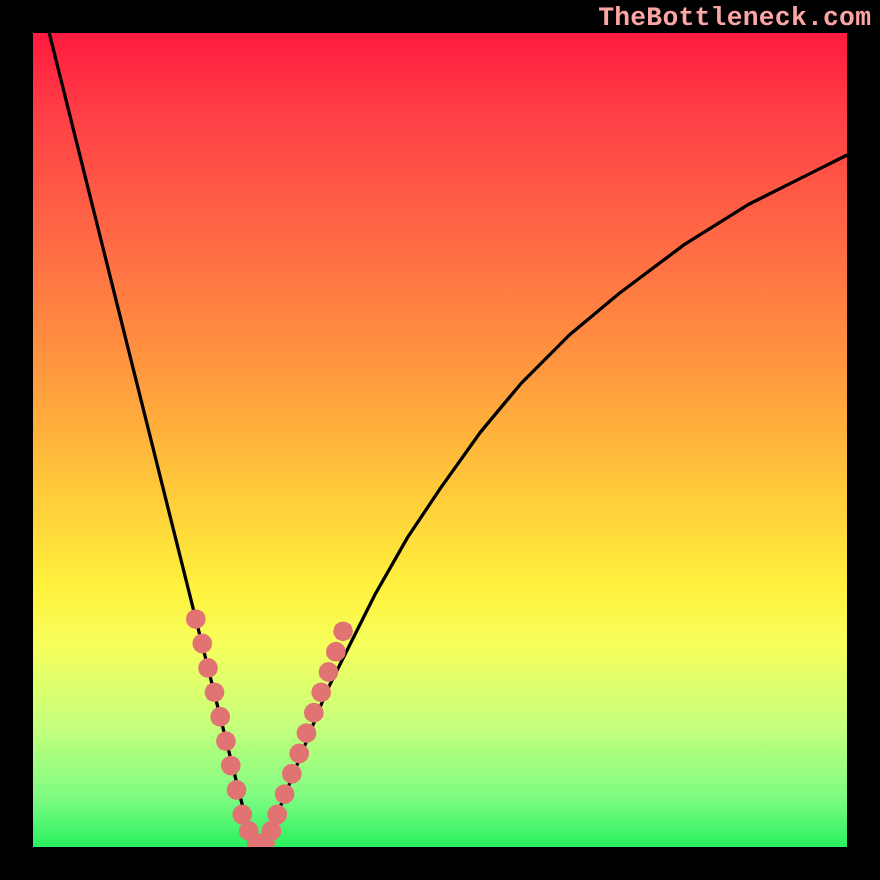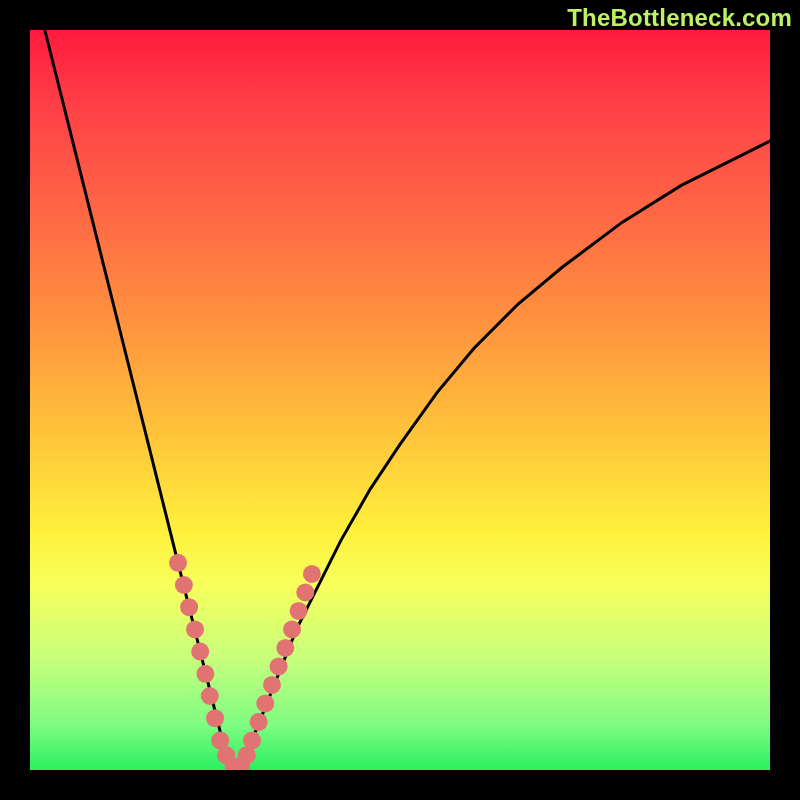--- a/index.html
+++ b/index.html
@@ -39,25 +39,26 @@
       #f7ff5c 75%,
       #c7ff7c 85%,
       #7dfc82 94%,
       #29f05e 100%
     );
   }
   .watermark {
     position: absolute;
     top: 4px;
     right: 8px;
-    color: #bef264;
+    color: #fca5a5;
     font-size: 24px;
     font-weight: 600;
     letter-spacing: 0.2px;
     user-select: none;
+    font-family: Liberation Mono, monospace;
   }
   svg.curves {
     position: absolute;
     inset: 0;
   }
   .curve {
     fill: none;
     stroke: #000;
     stroke-width: 3;
     stroke-linecap: round;

